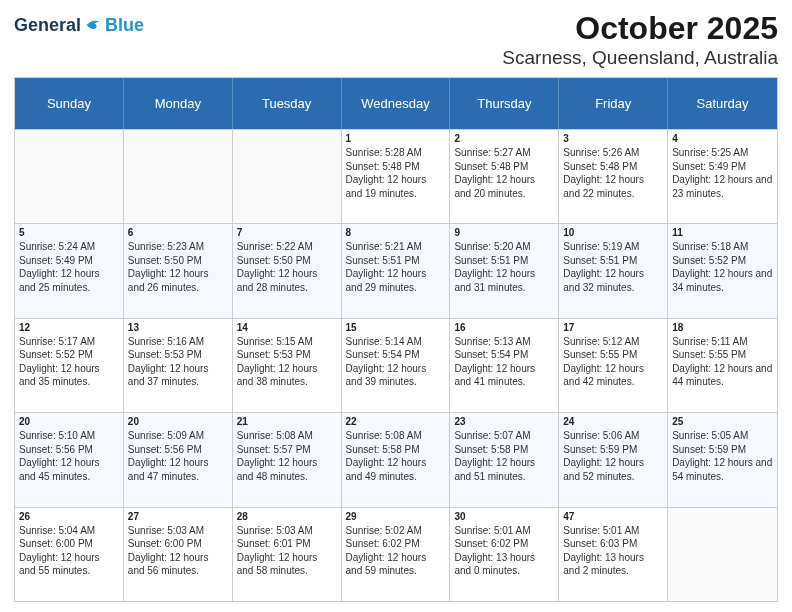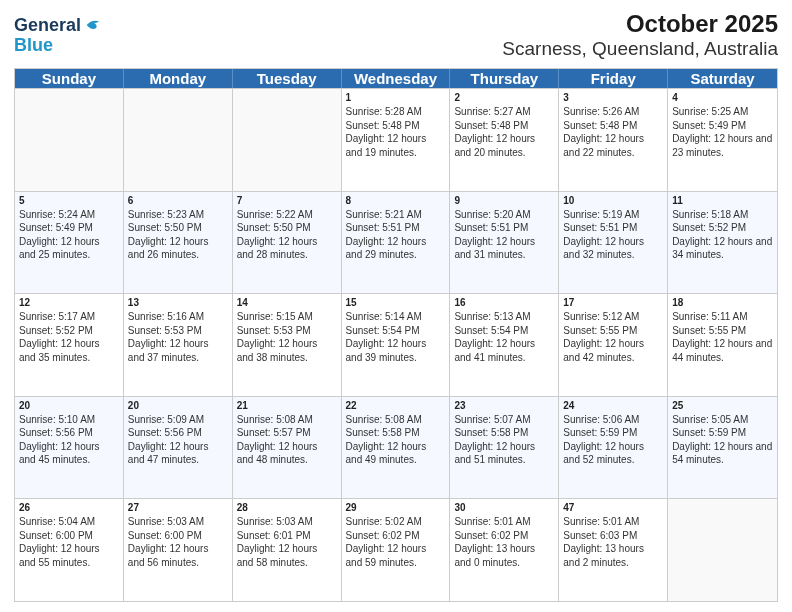--- a/index.html
+++ b/index.html
@@ -36,45 +36,45 @@
     }
     .logo-icon {
       width: 22px;
       height: 22px;
       margin-left: 2px;
     }
     .title-block {
       text-align: right;
     }
     .month-title {
-      font-size: 24px;
+      font-size: 32px;
       font-weight: bold;
       color: #1a1a1a;
     }
     .subtitle {
       font-size: 19px;
       color: #333;
     }
     .calendar {
       flex: 1;
       display: flex;
       flex-direction: column;
       border: 1px solid #ccc;
     }
     .cal-header {
       display: grid;
       grid-template-columns: repeat(7, 1fr);
       background: #2b6cb0;
     }
     .cal-header-cell {
       color: #fff;
-      font-size: 15px;
-      font-weight: bold;
+      font-size: 13px;
+      font-weight: normal;
       text-align: center;
-      padding: 1px 2px;
+      padding: 18px 2px;
       border-right: 1px solid #5a8fc8;
     }
     .cal-header-cell:last-child { border-right: none; }
     .cal-body {
       flex: 1;
       display: flex;
       flex-direction: column;
     }
     .cal-row {
       flex: 1;
@@ -108,21 +108,21 @@
     .row-alt {
       background: #f5f8ff;
     }
   </style>
 </head>
 <body>
 
 <div class="page">
   <div class="header">
     <div class="logo">
-      <div style="display:flex;flex-direction:column;align-items:flex-start;">
+      <div style="display:flex;flex-direction:row;align-items:center;">
         <div style="display:flex;align-items:center;">
           <span class="logo-text">General</span>
           <svg class="logo-icon" viewBox="0 0 30 20">
             <path d="M5,10 Q12,2 22,5 Q18,8 15,7 Q20,10 18,14 Q12,18 5,10Z" fill="#2196c9"></path>
           </svg>
         </div>
         <span class="logo-text" style="color:#2196c9;font-size:18px;">Blue</span>
       </div>
     </div>
     <div class="title-block">

